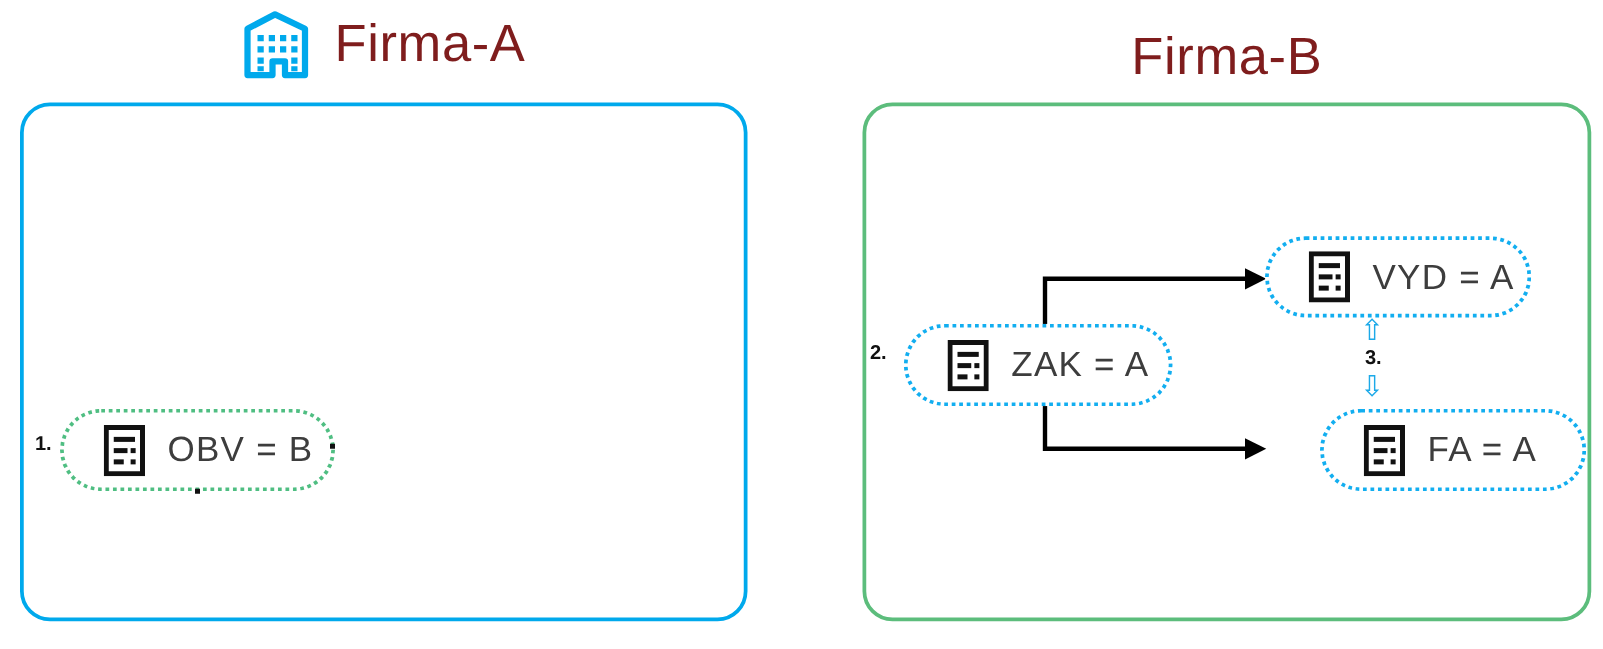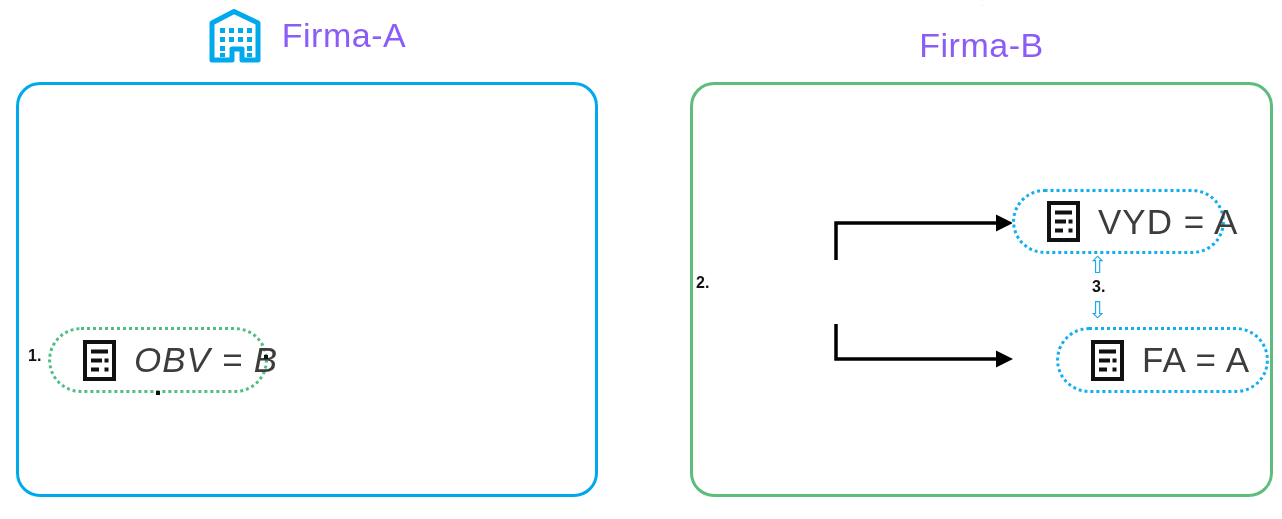--- a/index.html
+++ b/index.html
@@ -1,36 +1,36 @@
 <!DOCTYPE html>
 <html><head>
 <meta charset="utf-8">
 <style>
   html,body{margin:0;padding:0;background:#ffffff;}
   body{font-family:"Liberation Sans","DejaVu Sans",sans-serif;}
   #stage{position:relative;width:1282px;height:519px;background:#ffffff;overflow:hidden;}
 
   
   .company-header{position:absolute;top:5px;height:60px;display:flex;align-items:center;justify-content:center;gap:20px;}
-  .company-header .title{font-size:34px;color:#8b5cf6;letter-spacing:.5px;white-space:nowrap;}
+  .company-header .title{font-size:42px;color:#7f1d1d;letter-spacing:.5px;white-space:nowrap;}
   .header-a{left:16px;width:582px;}
   .header-b{left:690px;width:583px;flex-direction:column;}
 
   
   .company-box{position:absolute;top:82px;height:415px;border-radius:24px;box-sizing:border-box;background:#fff;}
   .box-a{left:16px;width:582px;border:3px solid #00A9EC;}
   .box-b{left:690px;width:583px;border:3px solid #5CBD7C;}
 
   
   .node{position:absolute;display:flex;align-items:center;gap:18px;box-sizing:border-box;
         border-radius:40px;background:#fff;padding-left:32px;}
-  .node .label{font-size:35px;color:#3d3d3d;letter-spacing:1px;white-space:nowrap;}
+  .node .label{font-size:28px;color:#3d3d3d;letter-spacing:1px;white-space:nowrap;}
   .node-blue{border:3px dotted #12AEF0;}
   .node-green{border:3px dotted #4FBE82;}
-  .node-obv{left:48px;top:327px;width:220px;height:66px;font-style:italic;}
+  .node-obv{left:48px;top:327px;width:220px;height:66px;}
   .node-zak{left:723px;top:259px;width:215px;height:66px;}
   .node-vyd{left:1012px;top:189px;width:213px;height:65px;}
   .node-fa{left:1056px;top:327px;width:213px;height:66px;}
 
   
   .step{position:absolute;font-size:16px;font-weight:bold;color:#111;}
   .step-1{left:28px;top:347px;}
   .step-2{left:696px;top:274px;}
   .step-3{left:1092px;top:278px;}
 
@@ -122,20 +122,33 @@
           <rect x="21.5" y="18.5" width="4" height="4"></rect>
         <rect x="8" y="27.5" width="8" height="4"></rect>
           <rect x="21.5" y="27.5" width="4" height="4"></rect>
       </g>
     </svg>
     <span class="label">OBV = B</span>
   </div>
   <div class="glue-dot glue-dot-bottom"></div>
   <div class="glue-dot glue-dot-right"></div>
 
+  <div class="node node-blue node-zak">
+    <svg class="icon-doc" width="33" height="41" viewBox="0 0 33 41">
+      <rect x="2" y="2" width="29" height="37" fill="#fff" stroke="#111" stroke-width="4"></rect>
+      <g fill="#111">
+        <rect x="8" y="9.5" width="17" height="4"></rect>
+        <rect x="8" y="18.5" width="11" height="4"></rect>
+          <rect x="21.5" y="18.5" width="4" height="4"></rect>
+        <rect x="8" y="27.5" width="8" height="4"></rect>
+          <rect x="21.5" y="27.5" width="4" height="4"></rect>
+      </g>
+    </svg>
+    <span class="label">ZAK = A</span>
+  </div>
 
   <div class="node node-blue node-vyd">
     <svg class="icon-doc" width="33" height="41" viewBox="0 0 33 41">
       <rect x="2" y="2" width="29" height="37" fill="#fff" stroke="#111" stroke-width="4"></rect>
       <g fill="#111">
         <rect x="8" y="9.5" width="17" height="4"></rect>
         <rect x="8" y="18.5" width="11" height="4"></rect>
           <rect x="21.5" y="18.5" width="4" height="4"></rect>
         <rect x="8" y="27.5" width="8" height="4"></rect>
           <rect x="21.5" y="27.5" width="4" height="4"></rect>

